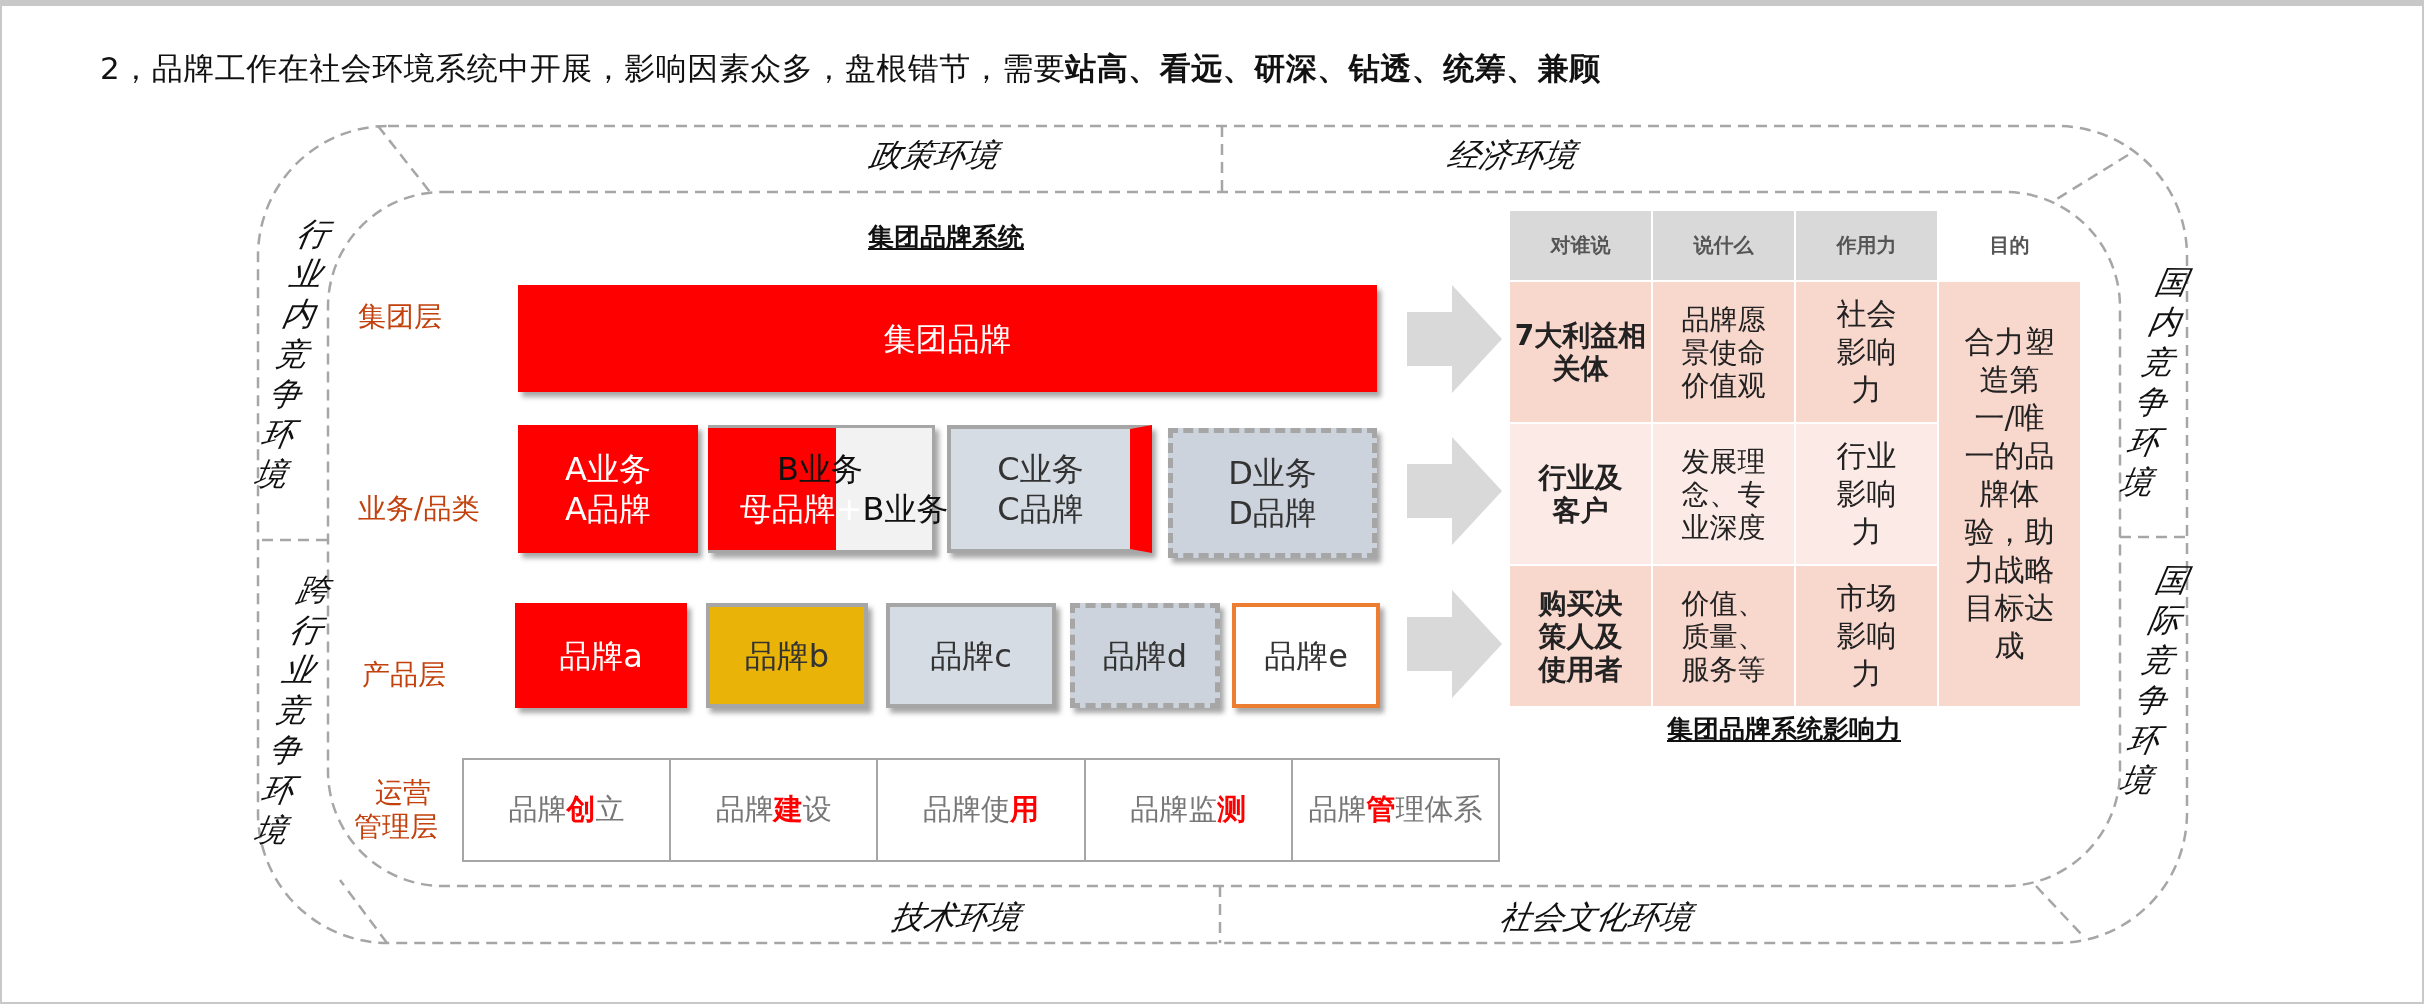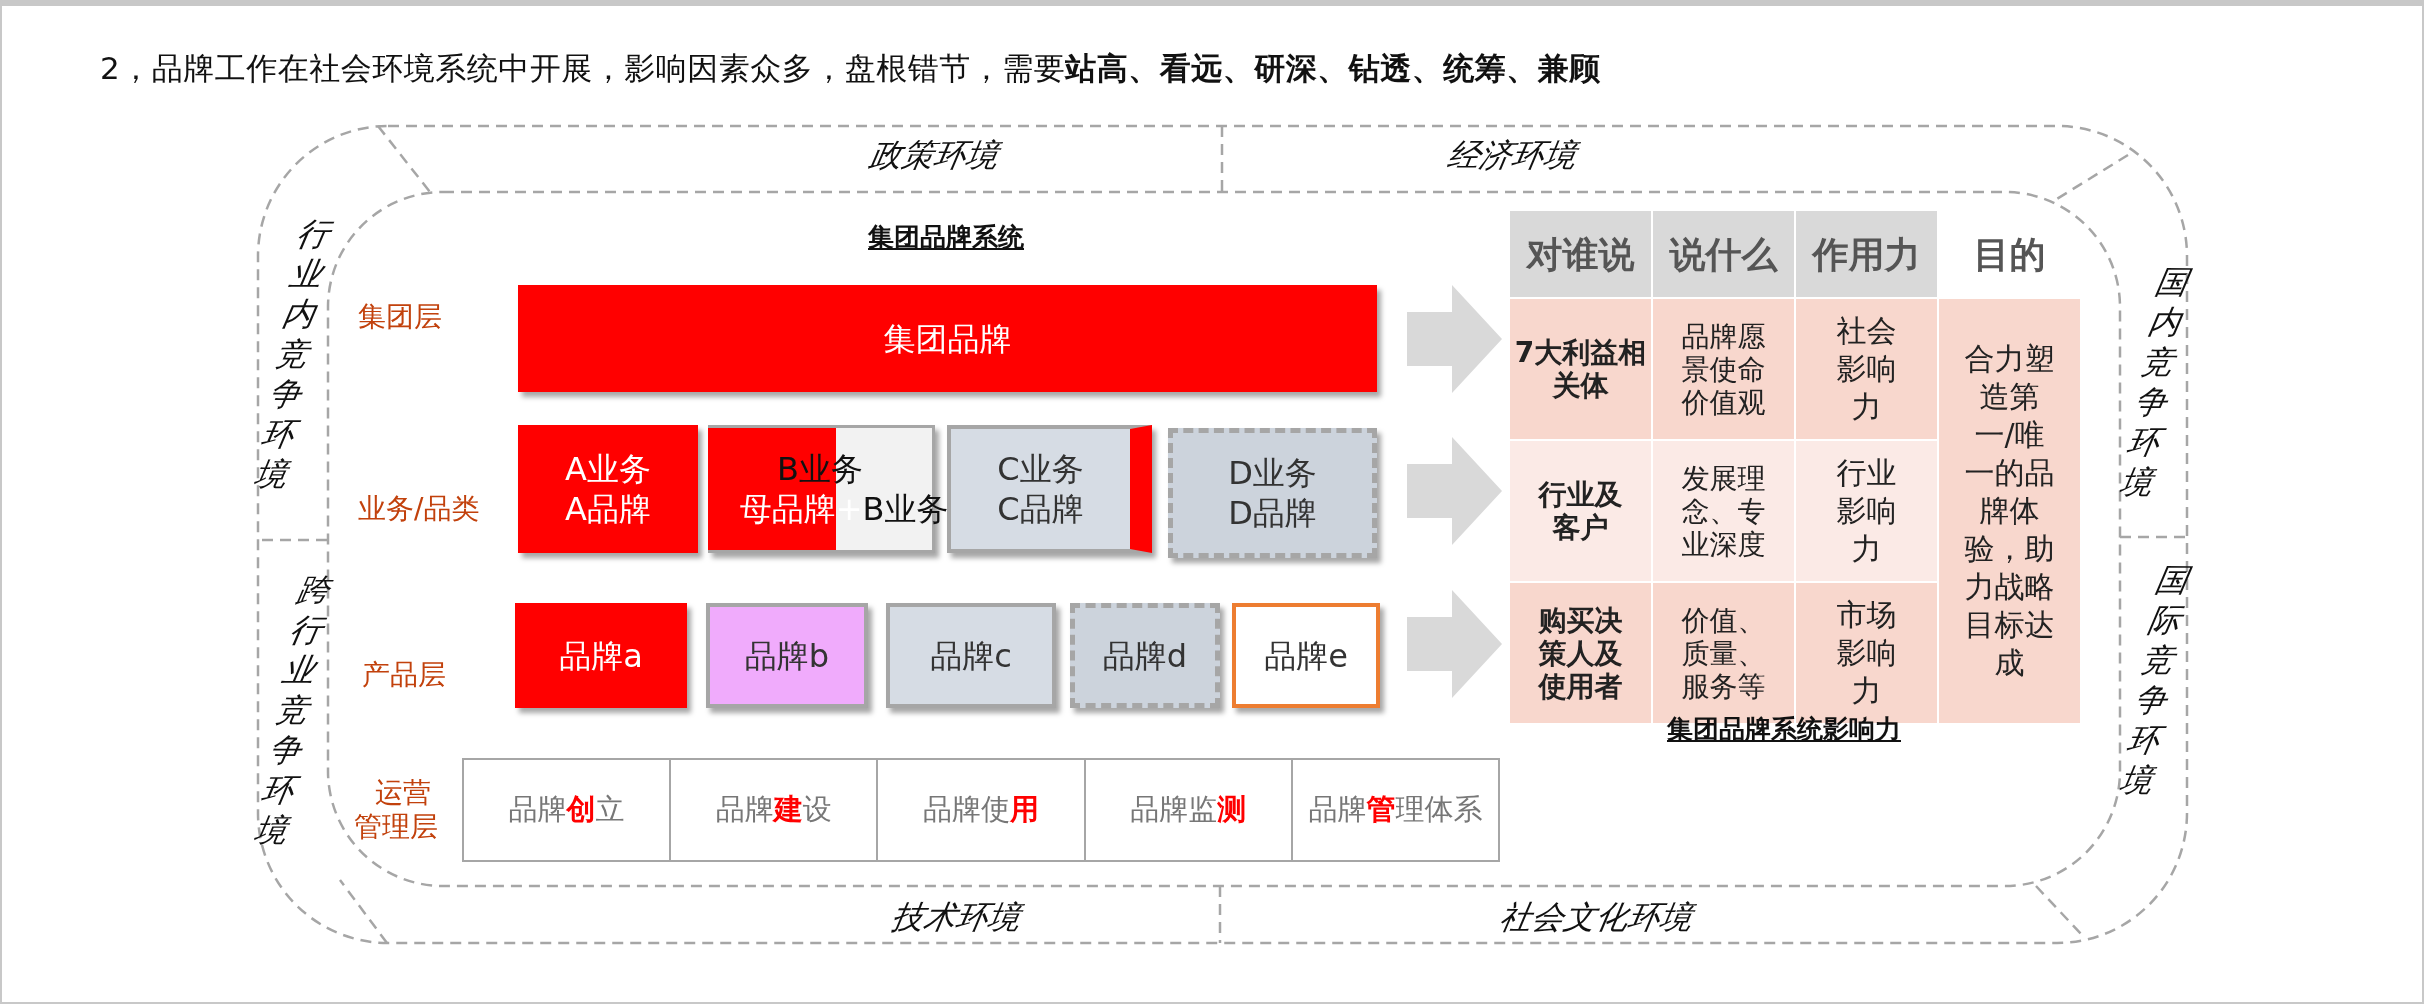--- a/index.html
+++ b/index.html
@@ -9,28 +9,28 @@
   .abs { position: absolute; }
   .title { left: 100px; top: 48px; font-size: 31px; color: #111; white-space: nowrap; letter-spacing: 0.5px; }
   .title b { font-weight: bold; }
   svg.lines { position: absolute; left: 0; top: 0; }
   .env { font-size: 32px; font-style: italic; color: #111; white-space: nowrap; transform: skewX(-10deg); }
   .vert { font-size: 32px; font-style: italic; color: #111; width: 40px; line-height: 40px; text-align: center; transform: skewX(-10deg); word-break: break-all; }
   .layer-label { font-size: 28px; color: #c2410c; white-space: nowrap; }
   .sys-title { font-size: 26px; font-weight: bold; text-decoration: underline; color: #111; white-space: nowrap; }
   .box { display: flex; align-items: center; justify-content: center; text-align: center; font-size: 32px; line-height: 40px; box-shadow: 4px 5px 5px rgba(0,0,0,0.35); }
   .red { background: #ff0000; color: #fff; }
-  .lightgray { background: #f0abfc; color: #333; border: 4px solid #a6a6a6; }
+  .lightgray { background: #eab308; color: #333; border: 4px solid #a6a6a6; }
   .bluegray { background: #d6dce4; color: #333; border: 4px solid #a6a6a6; }
   .dashed { background: #ccd3dc; color: #333; border: 5px dashed #a6a6a6; }
   .orange { background: #fff; color: #333; border: 4px solid #ed7d31; }
   .arrow { width: 95px; height: 108px; }
   table.impact { position: absolute; left: 1508px; top: 209px; border-collapse: separate; border-spacing: 2px; }
   .impact td { text-align: center; vertical-align: middle; font-size: 28px; line-height: 33px; color: #222; }
-  .impact .hdr { background: #d9d9d9; height: 86px; width: 141px; font-weight: bold; color: #555; font-size: 36px; }
+  .impact .hdr { background: #d9d9d9; height: 69px; width: 141px; font-weight: bold; color: #555; font-size: 20px; }
   .impact .hdr-blank { background: transparent; }
   .impact .c1 { background: #f8d7cd; }
   .impact .c2 { background: #fbeae6; }
   .impact .bold { font-weight: bold; }
   .impact .goal { background: #f8d7cd; font-size: 30px; line-height: 38px; }
   .caption { font-size: 26px; font-weight: bold; text-decoration: underline; color: #111; white-space: nowrap; }
   .ops { position: absolute; left: 462px; top: 758px; width: 1038px; height: 104px; border: 2px solid #a6a6a6; display: flex; }
   .ops .cell { flex: 1; display: flex; align-items: center; justify-content: center; font-size: 29px; color: #777; border-right: 2px solid #a6a6a6; white-space: nowrap; }
   .ops .cell:last-child { border-right: none; }
   .ops .hl { color: #ff0000; font-weight: bold; }

